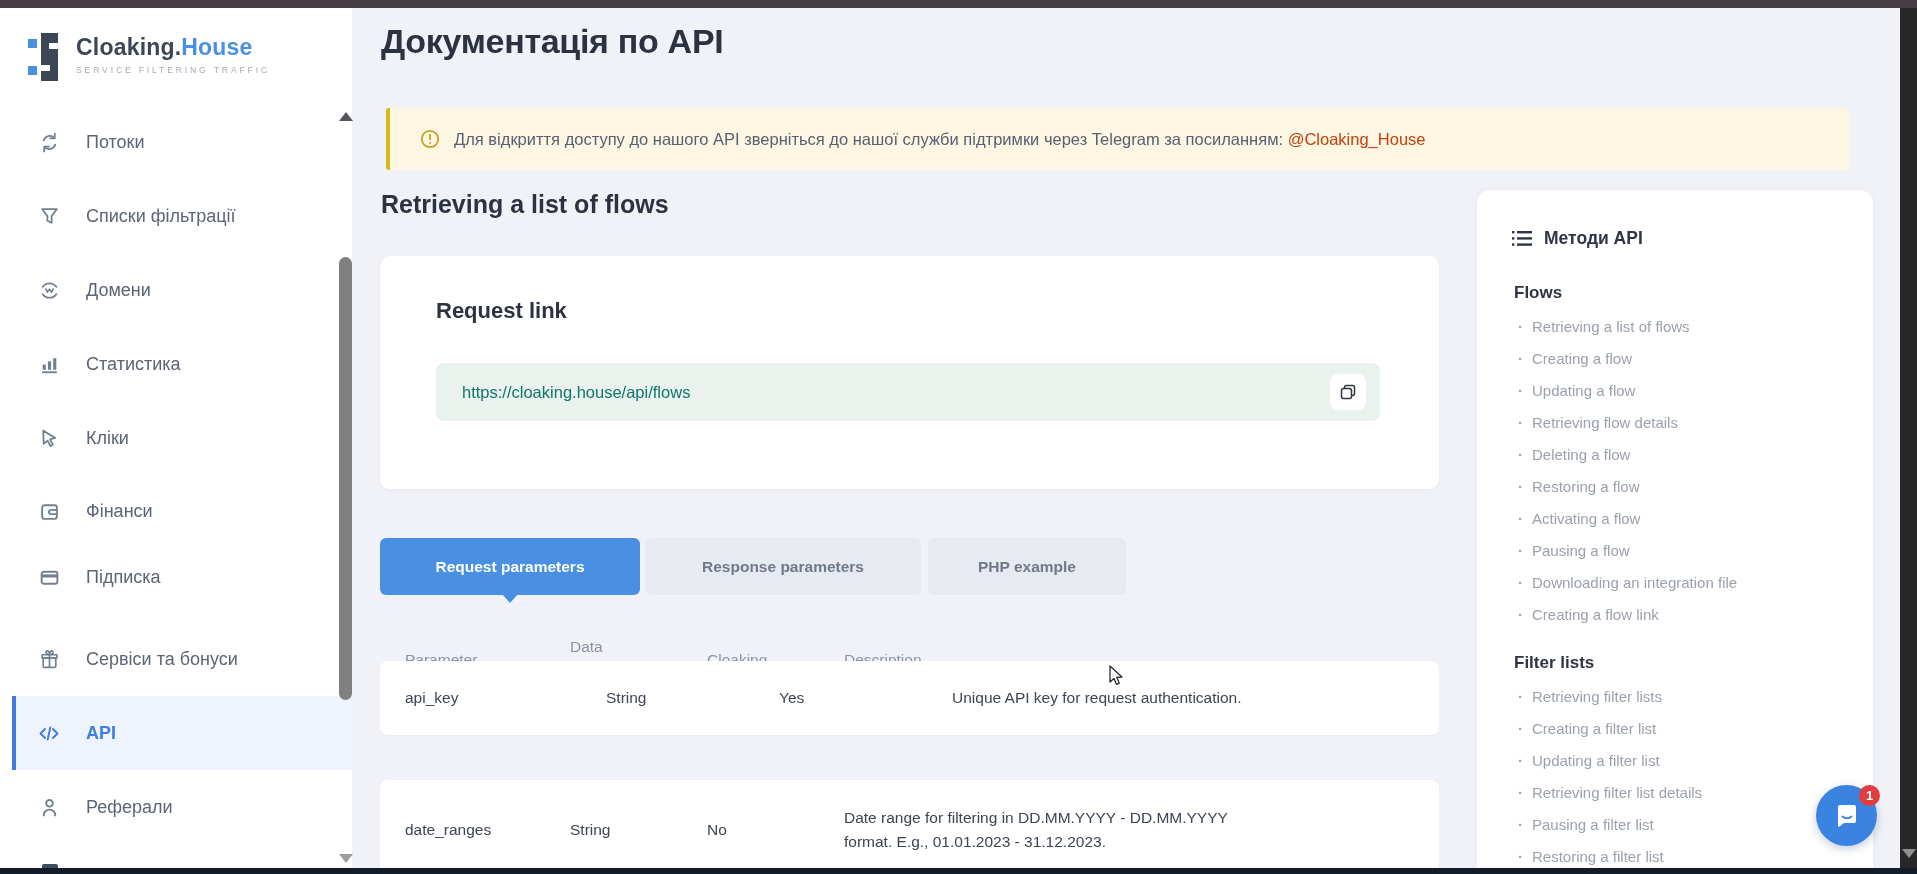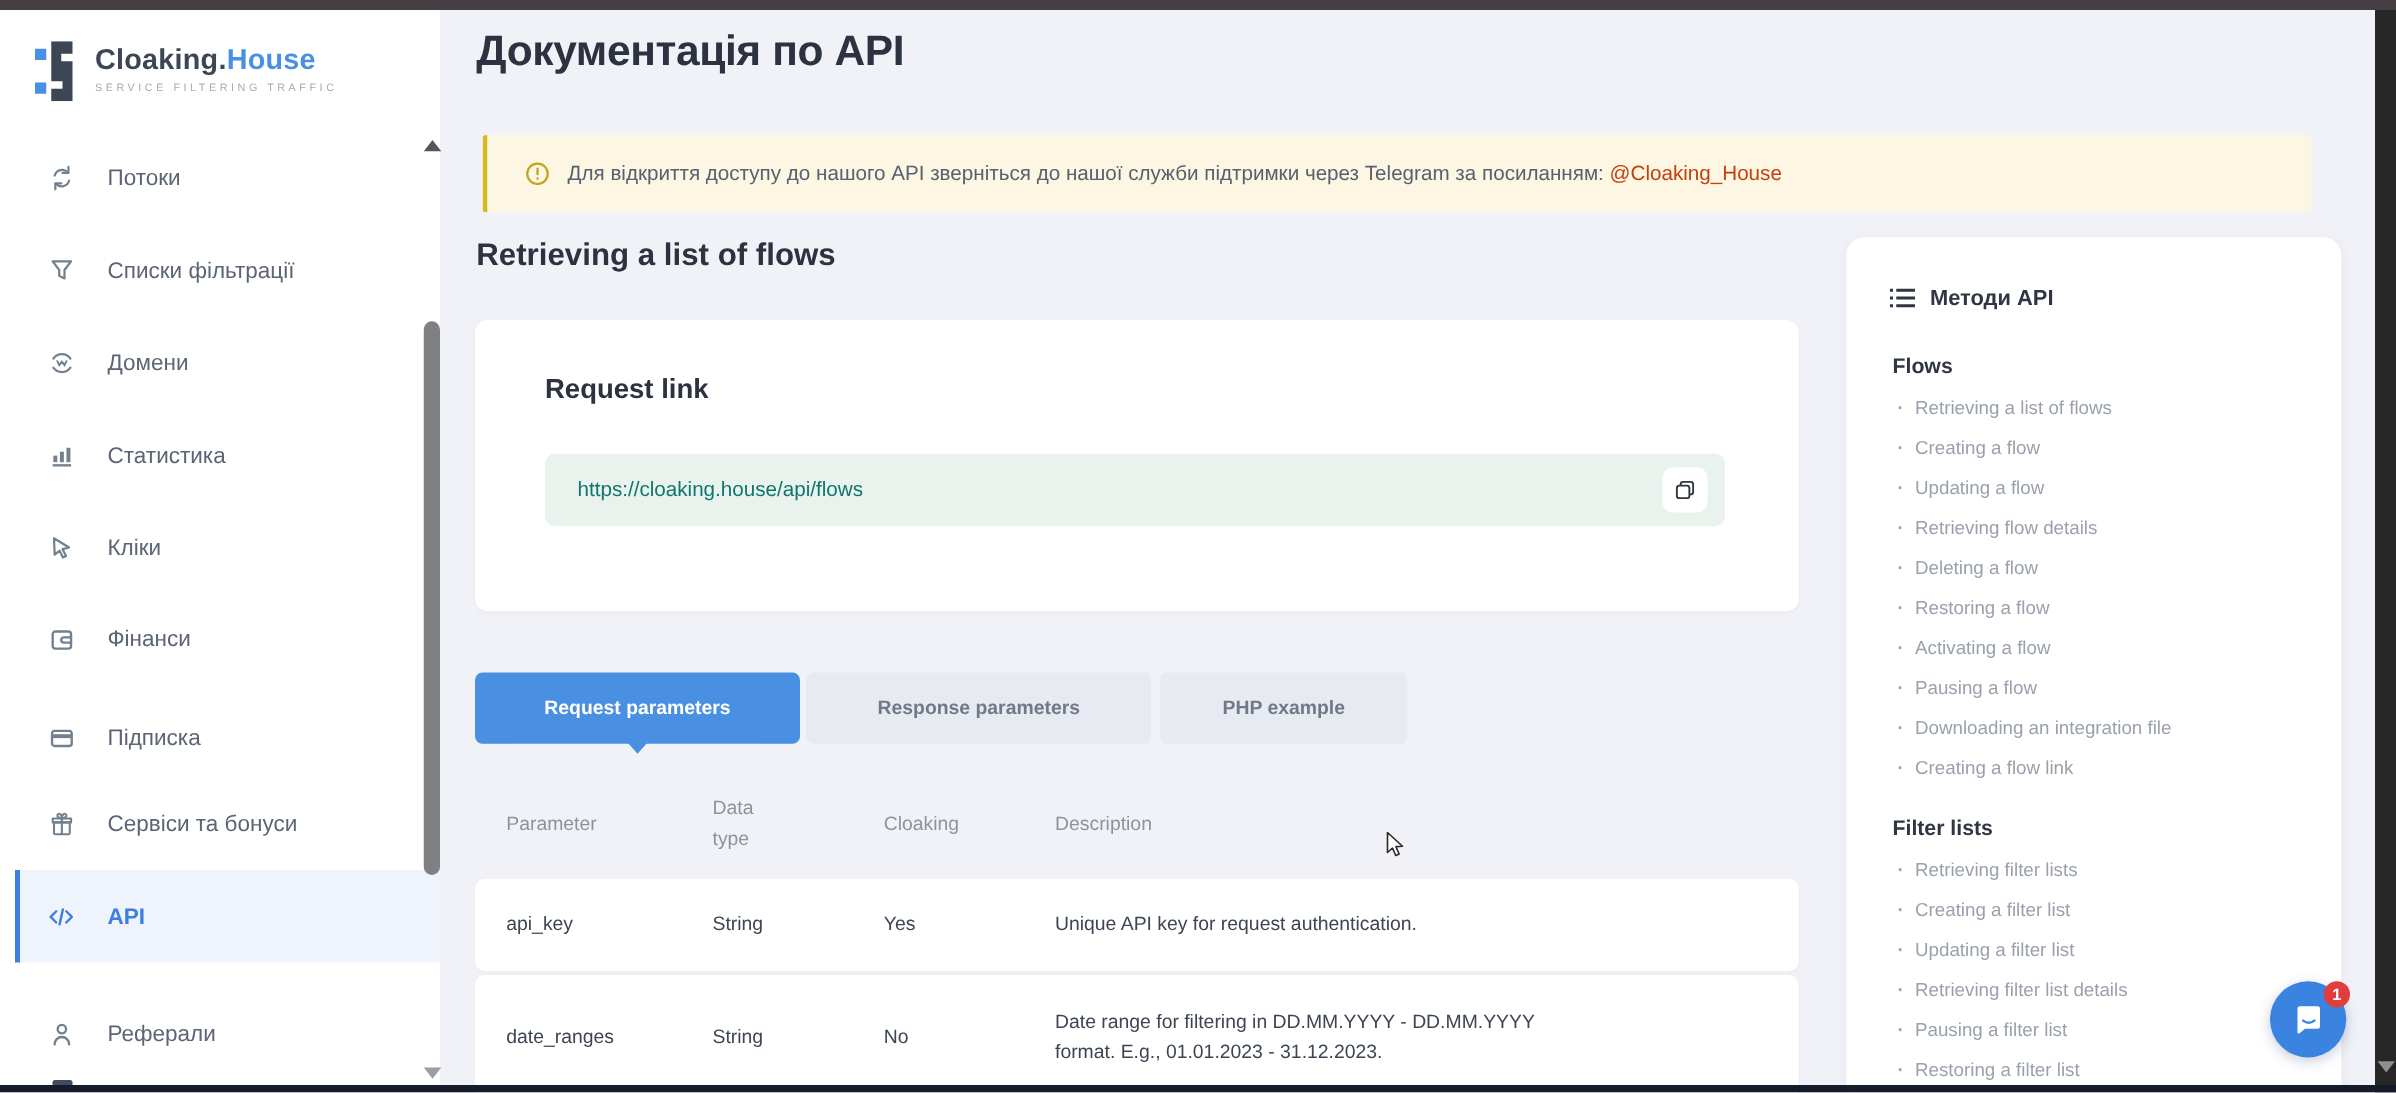--- a/index.html
+++ b/index.html
@@ -55,21 +55,21 @@
     font-size:15.5px; font-weight:600; border-radius:6px; cursor:pointer; }
   .tab.inactive { background:#e8eaf1; color:#6f7987; }
   .tab.active { background:#4a90e2; color:#ffffff; }
   .tab-tail { left:502px; top:594px; width:0; height:0; border-left:8px solid transparent;
     border-right:8px solid transparent; border-top:9px solid #4a90e2; z-index:5; }
 
   .pgrid { display:grid; grid-template-columns:165px 137px 137px 1fr; align-items:center; padding-left:25px; width:1059px; }
   .thead { left:380px; top:632px; height:55px; color:#8b93a1; font-size:15.5px; }
   .th-datatype span { display:inline-block; width:48px; line-height:1.55; }
   .trow { background:#fff; border-radius:8px; font-size:15.5px; color:#3d4553; box-shadow:0 1px 3px rgba(40,50,80,.03); }
-  .trow-0 { left:380px; top:703px; height:74px; }
+  .trow-0 { left:380px; top:661px; height:74px;gap:36px; }
   .trow-1 { left:380px; top:780px; height:100px; }
   .cell-desc { max-width:430px; line-height:1.55; padding-right:20px; }
 
   
   .methods-panel { left:1477px; top:190px; width:396px; height:684px; background:#fff; border-radius:14px 14px 0 0;
     box-shadow:0 2px 10px rgba(40,50,80,.05); }
   .panel-title-row { margin:38px 0 0 35px; display:flex; align-items:center; gap:12px; }
   .panel-title { font-size:17.5px; font-weight:700; color:#2f3542; }
   .group-heading { margin:34px 0 0 37px; font-size:17px; font-weight:700; color:#2f3542; }
   .group-heading.second { margin-top:22px; }
@@ -157,21 +157,21 @@
   <div class="nav-item" style="top:474px">
     <span class="nicon">
       <svg width="21" height="21" viewBox="0 0 20 20" fill="none" stroke="#73808f" stroke-width="1.8" stroke-linejoin="round">
         <rect x="3" y="4" width="14" height="13" rx="2"></rect>
         <path d="M17 8.5 H11.5 A2 2 0 0 0 11.5 12.5 H17"></path>
       </svg>
     </span>
     <span class="nlabel">Фінанси</span>
   </div>
 
-  <div class="nav-item" style="top:553px">
+  <div class="nav-item" style="top:540px">
     <span class="nicon">
       <svg width="21" height="21" viewBox="0 0 20 20" fill="none" stroke="#73808f" stroke-width="1.8">
         <rect x="2.5" y="4.5" width="15" height="11.5" rx="2"></rect>
         <rect x="2.5" y="7" width="15" height="3" fill="#73808f" stroke="none"></rect>
       </svg>
     </span>
     <span class="nlabel">Підписка</span>
   </div>
 
   <div class="nav-item" style="top:622px">
@@ -190,21 +190,21 @@
     <span class="nicon">
       <svg width="23" height="21" viewBox="0 0 22 20" fill="none" stroke="#3e7ee1" stroke-width="1.9" stroke-linecap="round" stroke-linejoin="round">
         <path d="M7 5.5 L2.5 10 L7 14.5"></path>
           <path d="M15 5.5 L19.5 10 L15 14.5"></path>
           <path d="M12.3 4 L9.7 16"></path>
       </svg>
     </span>
     <span class="nlabel">API</span>
   </div>
 
-  <div class="nav-item" style="top:790px">
+  <div class="nav-item" style="top:770px">
     <span class="nicon">
       <svg width="21" height="21" viewBox="0 0 20 20" fill="none" stroke="#73808f" stroke-width="1.8" stroke-linecap="round">
         <circle cx="10" cy="6" r="3.2"></circle>
         <path d="M4.5 17.5 A5.5 5.5 0 0 1 15.5 17.5"></path>
       </svg>
     </span>
     <span class="nlabel">Реферали</span>
   </div>
 
   <div class="abs partial-icon"></div>

